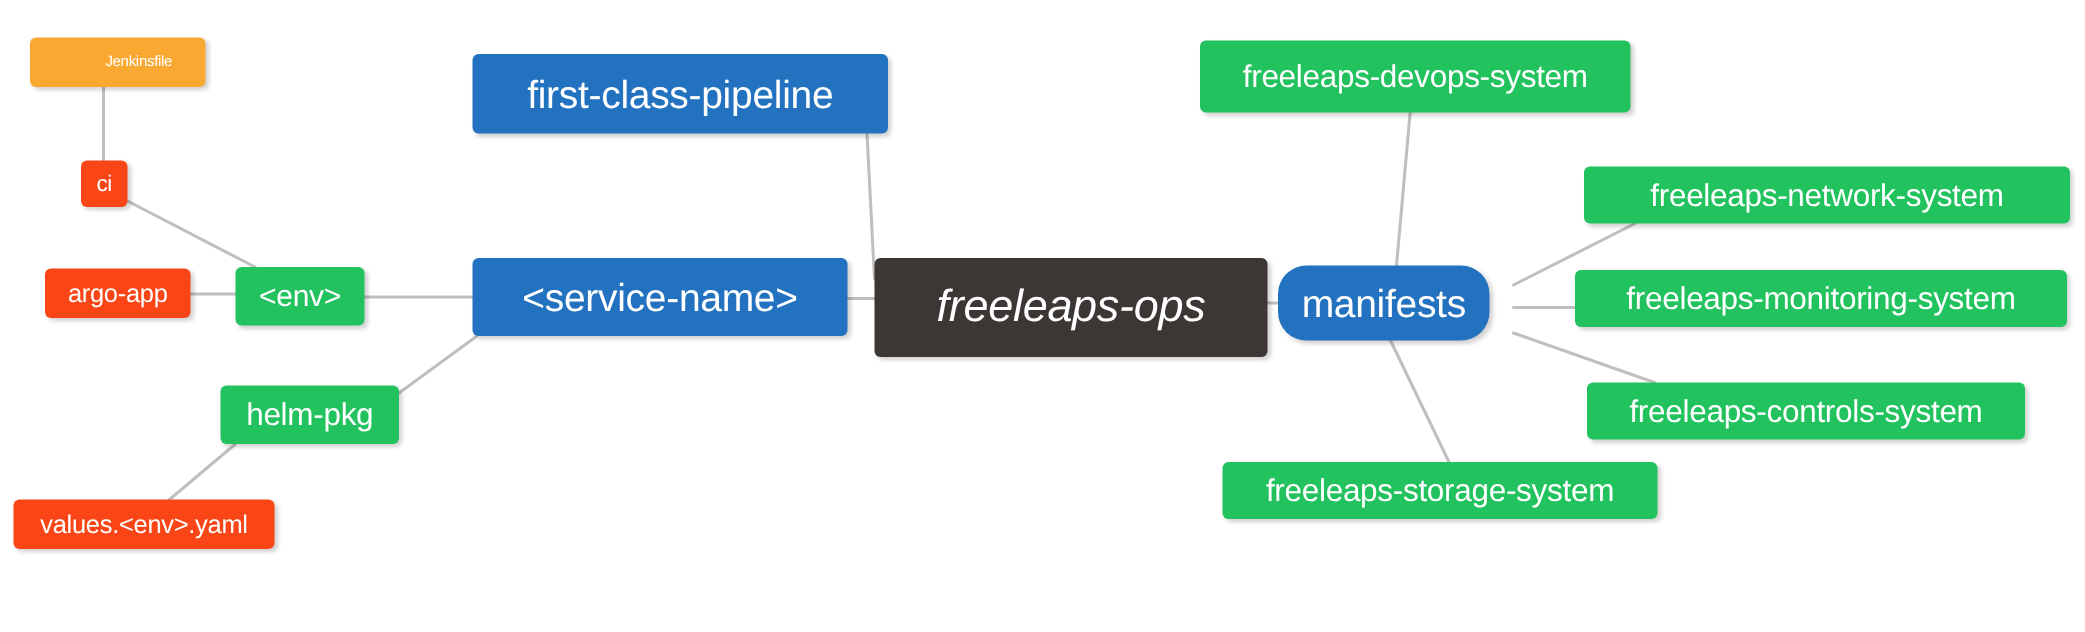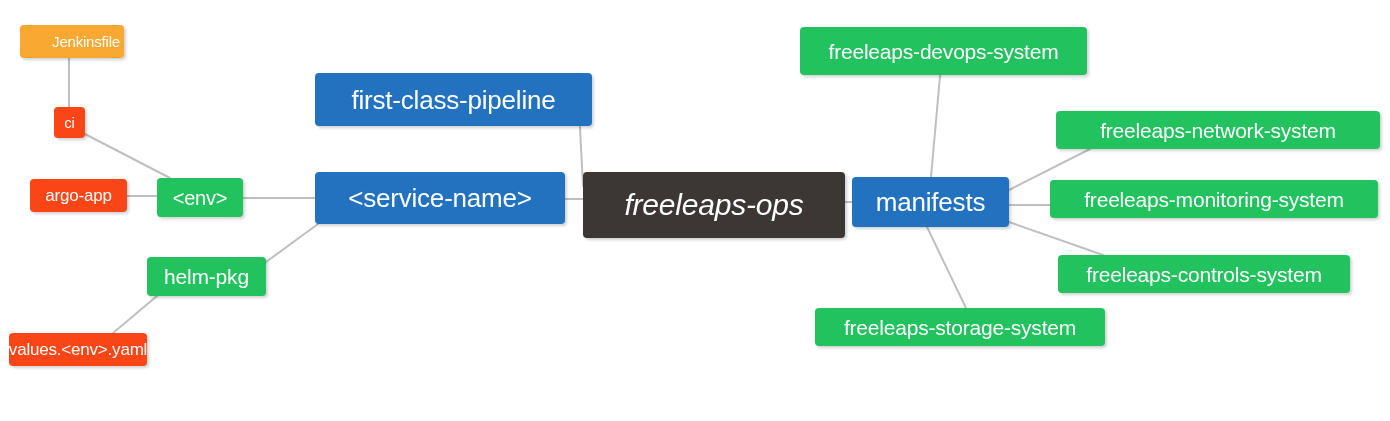--- a/index.html
+++ b/index.html
@@ -68,45 +68,45 @@
       <line x1="931" y1="177" x2="941" y2="65" stroke="#BFBFBF" stroke-width="2" stroke-linecap="round"></line>
       <line x1="1009" y1="190" x2="1090" y2="149" stroke="#BFBFBF" stroke-width="2" stroke-linecap="round"></line>
       <line x1="1009" y1="205" x2="1050" y2="205" stroke="#BFBFBF" stroke-width="2" stroke-linecap="round"></line>
       <line x1="1009" y1="222" x2="1103" y2="255" stroke="#BFBFBF" stroke-width="2" stroke-linecap="round"></line>
       <line x1="927" y1="227" x2="966" y2="308" stroke="#BFBFBF" stroke-width="2" stroke-linecap="round"></line>
     </svg>
   <div id="node-layer">
       <div class="node t-root" style="left: 583px; top: 172px; width: 262px; height: 66px; font-size: 30px; background: rgb(60, 55, 53); font-style: italic;">
         <span class="node-label">freeleaps-ops</span>
       </div>
-      <div class="node t-blue" style="left: 315px; top: 36px; width: 277px; height: 53px; font-size: 26px; background: rgb(34, 114, 192); margin-top: 37px;">
+      <div class="node t-blue" style="left: 315px; top: 36px; width: 277px; height: 53px; font-size: 26px; background: rgb(34, 114, 192);">
         <span class="node-label">first-class-pipeline</span>
       </div>
       <div class="node t-blue" style="left: 315px; top: 172px; width: 250px; height: 52px; font-size: 26px; background: rgb(34, 114, 192);">
         <span class="node-label">&lt;service-name&gt;</span>
       </div>
       <div class="node t-green" style="left: 157px; top: 178px; width: 86px; height: 39px; font-size: 20px; background: rgb(34, 194, 94);">
         <span class="node-label">&lt;env&gt;</span>
       </div>
       <div class="node t-red" style="left: 54px; top: 107px; width: 31px; height: 31px; font-size: 15px; background: rgb(250, 70, 22);">
         <span class="node-label">ci</span>
       </div>
-      <div class="node t-orange" style="left: 20px; top: 25px; width: 104px; height: 33px; font-size: 15px; background: rgb(249, 168, 50); padding-left: 28px;">
+      <div class="node t-orange" style="left: 20px; top: 25px; width: 117px; height: 33px; font-size: 10px; background: rgb(249, 168, 50); padding-left: 28px;">
         <span class="node-label">Jenkinsfile</span>
       </div>
       <div class="node t-red" style="left: 30px; top: 179px; width: 97px; height: 33px; font-size: 17px; background: rgb(250, 70, 22);">
         <span class="node-label">argo-app</span>
       </div>
       <div class="node t-green" style="left: 147px; top: 257px; width: 119px; height: 39px; font-size: 21px; background: rgb(34, 194, 94);">
         <span class="node-label">helm-pkg</span>
       </div>
-      <div class="node t-red" style="left: 9px; top: 333px; width: 138px; height: 33px; font-size: 17px; background: rgb(250, 70, 22);">
+      <div class="node t-red" style="left: 9px; top: 333px; width: 174px; height: 33px; font-size: 17px; background: rgb(250, 70, 22);">
         <span class="node-label">values.&lt;env&gt;.yaml</span>
       </div>
-      <div class="node t-blue" style="left: 852px; top: 177px; width: 157px; height: 50px; font-size: 26px; background: rgb(34, 114, 192);">
+      <div class="node t-blue" style="left: 852px; top: 177px; width: 141px; height: 50px; font-size: 26px; background: rgb(34, 114, 192); border-radius: 19px;">
         <span class="node-label">manifests</span>
       </div>
       <div class="node t-green" style="left: 800px; top: 27px; width: 287px; height: 48px; font-size: 21px; background: rgb(34, 194, 94);">
         <span class="node-label">freeleaps-devops-system</span>
       </div>
       <div class="node t-green" style="left: 1056px; top: 111px; width: 324px; height: 38px; font-size: 21px; background: rgb(34, 194, 94);">
         <span class="node-label">freeleaps-network-system</span>
       </div>
       <div class="node t-green" style="left: 1050px; top: 180px; width: 328px; height: 38px; font-size: 21px; background: rgb(34, 194, 94);">
         <span class="node-label">freeleaps-monitoring-system</span>

